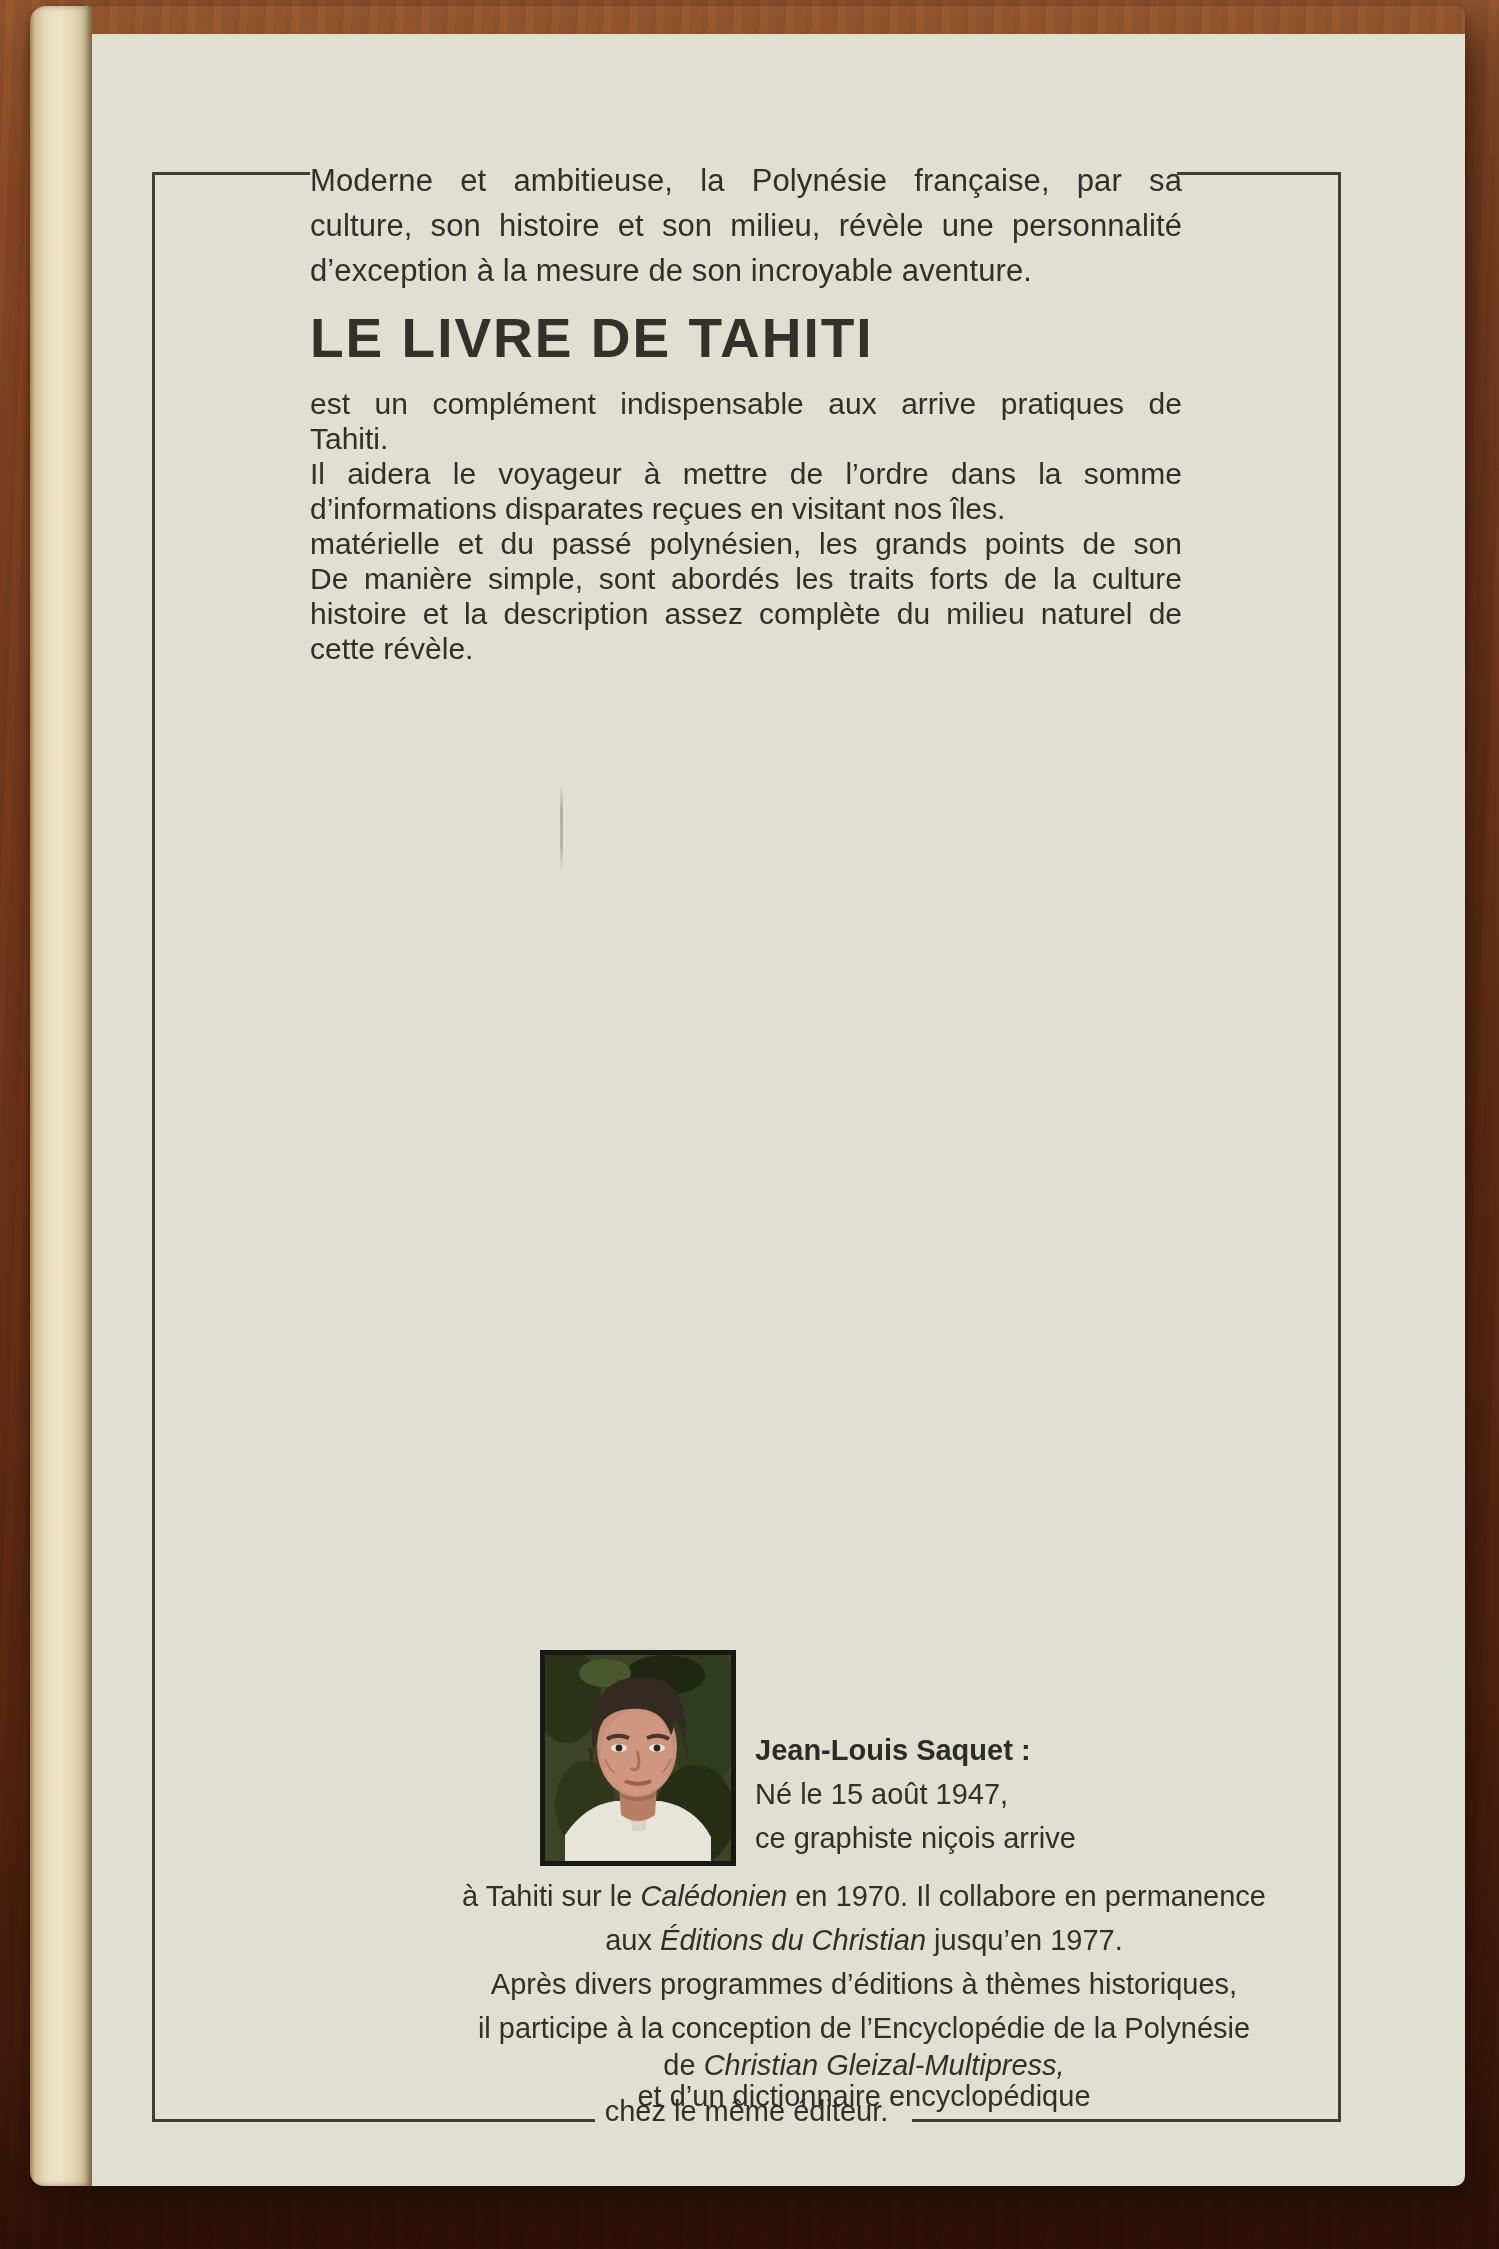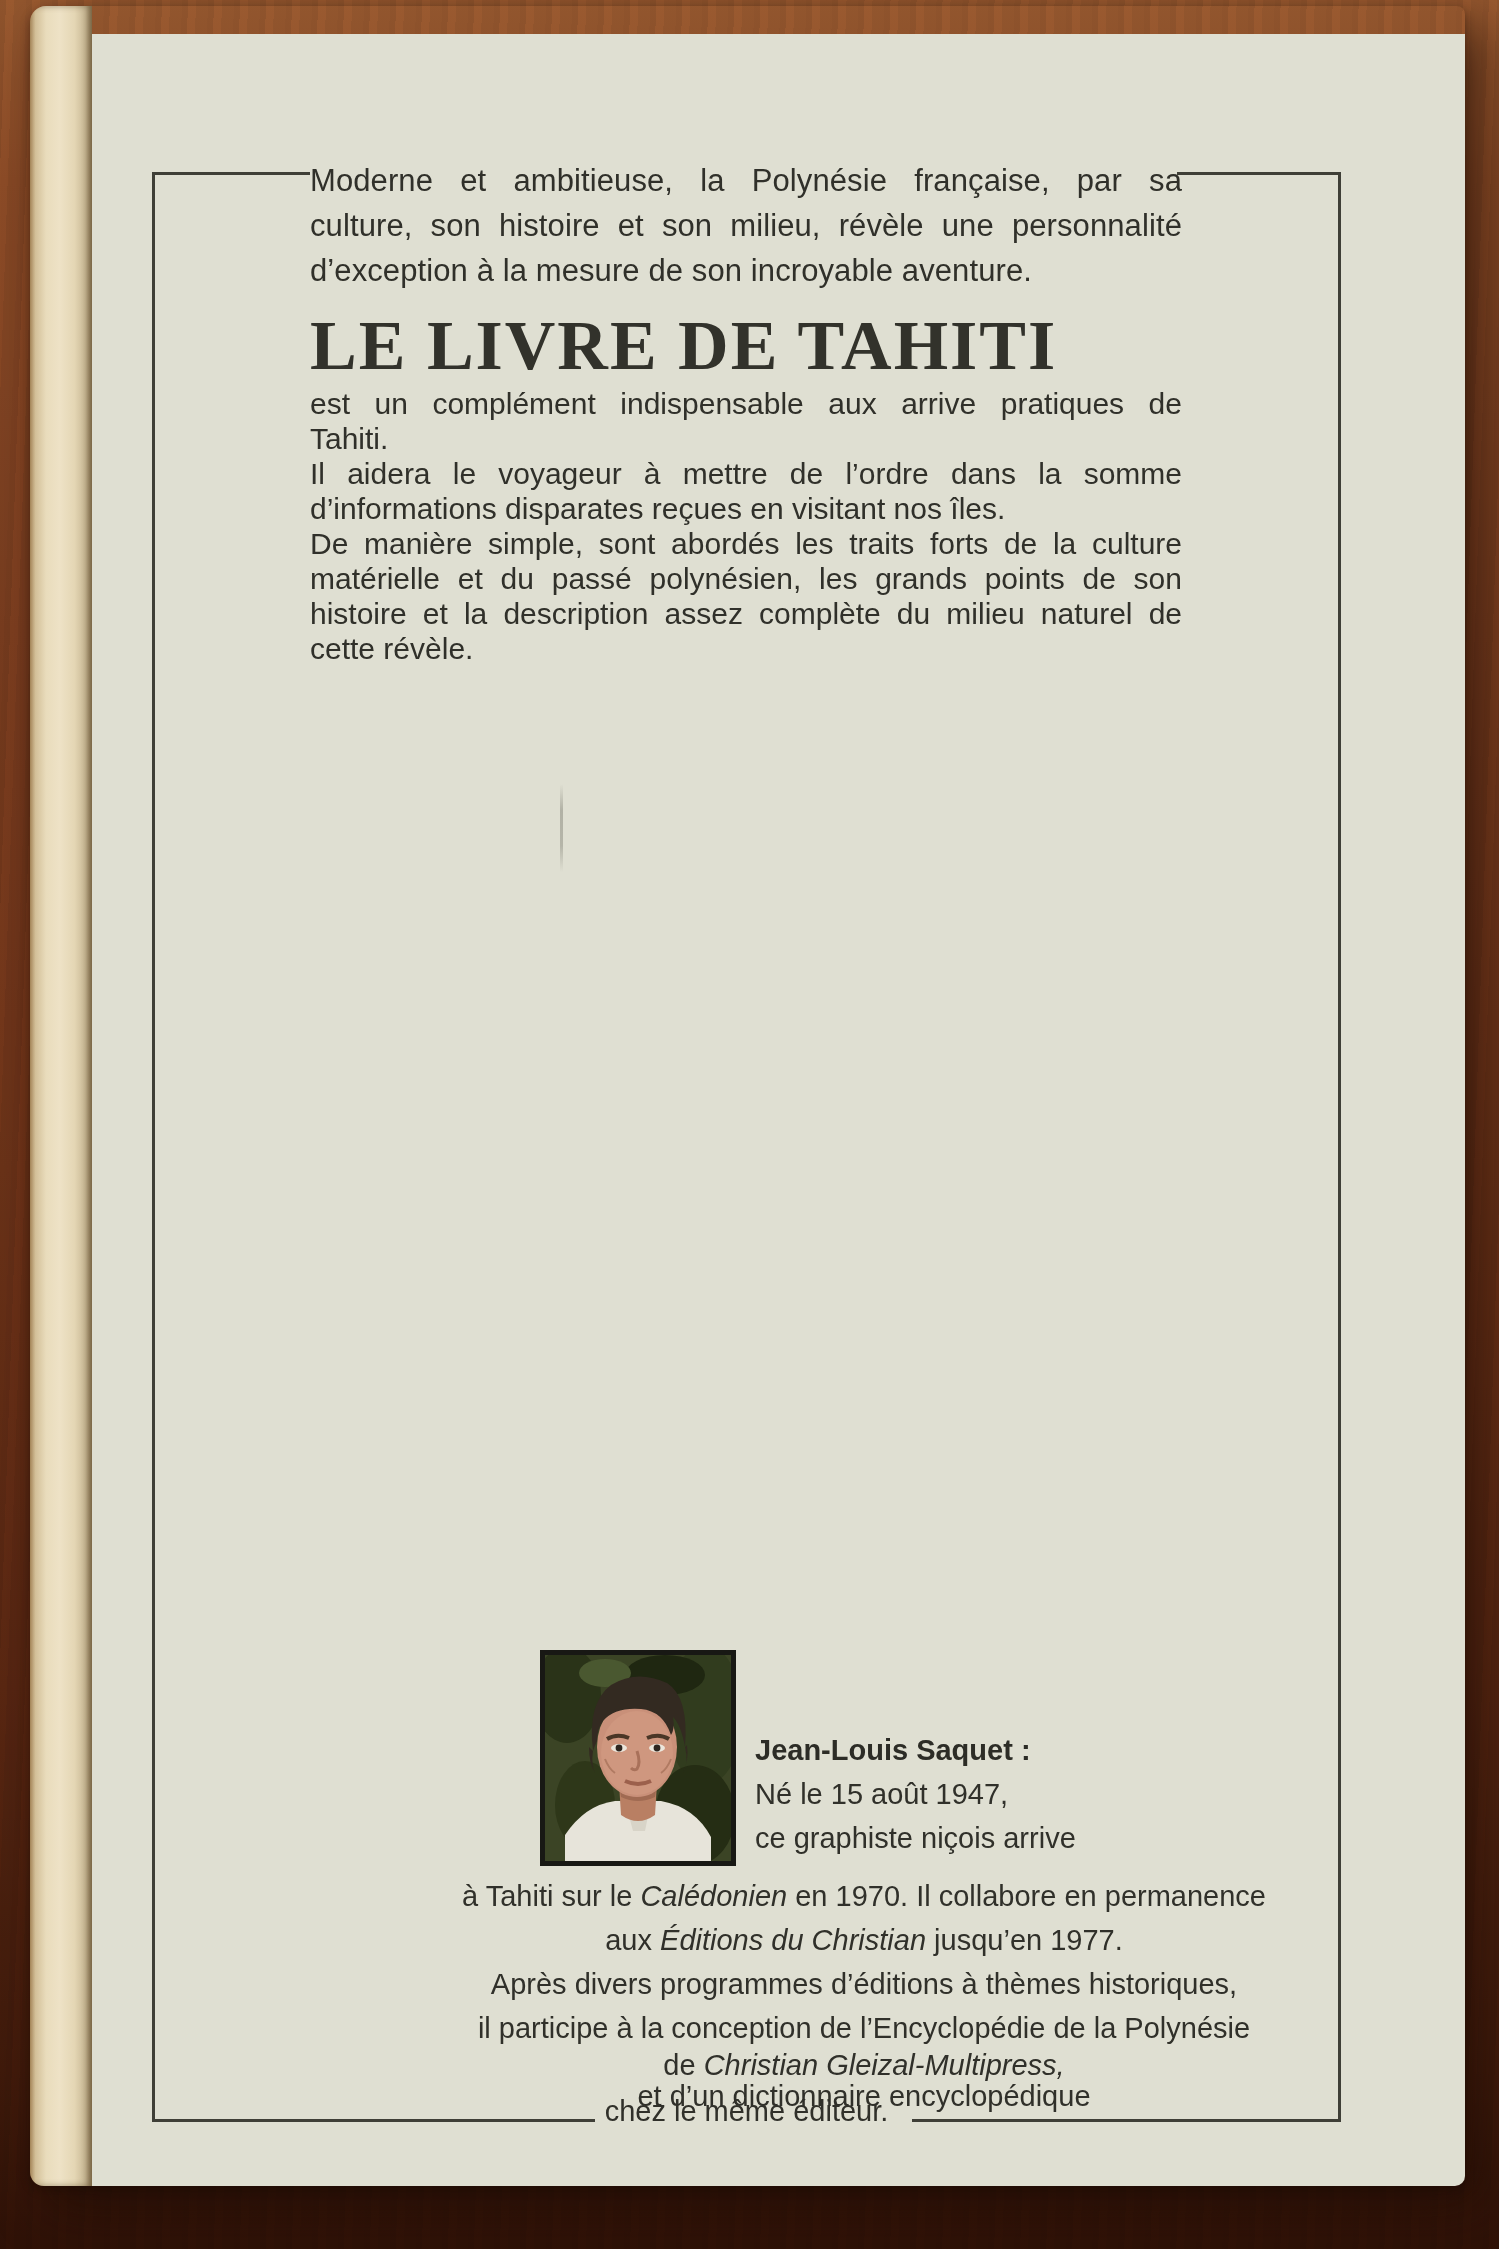--- a/index.html
+++ b/index.html
@@ -41,22 +41,22 @@
   .rule-bot-r {left:820px;top:2085px;width:429px;height:3px;}
 
   .ink{color:#30302a;}
   .intro{
     position:absolute;left:218px;top:124px;width:872px;
     font-size:31px;line-height:45px;font-weight:500;letter-spacing:0.1px;
   }
   .fill{text-align:justify;text-align-last:justify;}
   .booktitle{
     position:absolute;left:218px;top:272px;width:874px;
-    font-family:Liberation Serif, serif;font-weight:bold;
-    font-size:70px;letter-spacing:2px;color:#32322b;white-space:nowrap;
+    font-family:Liberation Sans, sans-serif;font-weight:bold;
+    font-size:55px;letter-spacing:2px;color:#32322b;white-space:nowrap;
   }
   .bodytext{
     position:absolute;left:218px;top:352px;width:872px;
     font-size:30px;line-height:35px;font-weight:500;
   }
   .scratch{position:absolute;left:468px;top:750px;width:3px;height:88px;
     background:linear-gradient(180deg,rgba(150,150,138,0) 0%,rgba(140,140,128,0.55) 30%,rgba(140,140,128,0.5) 70%,rgba(150,150,138,0) 100%);}
 
   .photo{
     position:absolute;left:448px;top:1616px;width:186px;height:206px;
@@ -102,22 +102,22 @@
       <div>d’exception à la mesure de son incroyable aventure.</div>
     </div>
 
     <div class="booktitle">LE LIVRE DE TAHITI</div>
 
     <div class="bodytext ink">
       <div class="fill">est un complément indispensable aux arrive pratiques de</div>
       <div>Tahiti.</div>
       <div class="fill">Il aidera le voyageur à mettre de l’ordre dans la somme</div>
       <div>d’informations disparates reçues en visitant nos îles.</div>
+      <div class="fill">matérielle et du passé polynésien, les grands points de son</div>
       <div class="fill">De manière simple, sont abordés les traits forts de la culture</div>
-      <div class="fill">matérielle et du passé polynésien, les grands points de son</div>
       <div class="fill">histoire et la description assez complète du milieu naturel de</div>
       <div>cette révèle.</div>
     </div>
 
     <div class="scratch"></div>
 
     <div class="photo">
       <svg viewBox="0 0 186 206">
         <rect x="0" y="0" width="186" height="206" fill="#3b4425"></rect>
         <ellipse cx="22" cy="40" rx="34" ry="48" fill="#2a3318"></ellipse>

